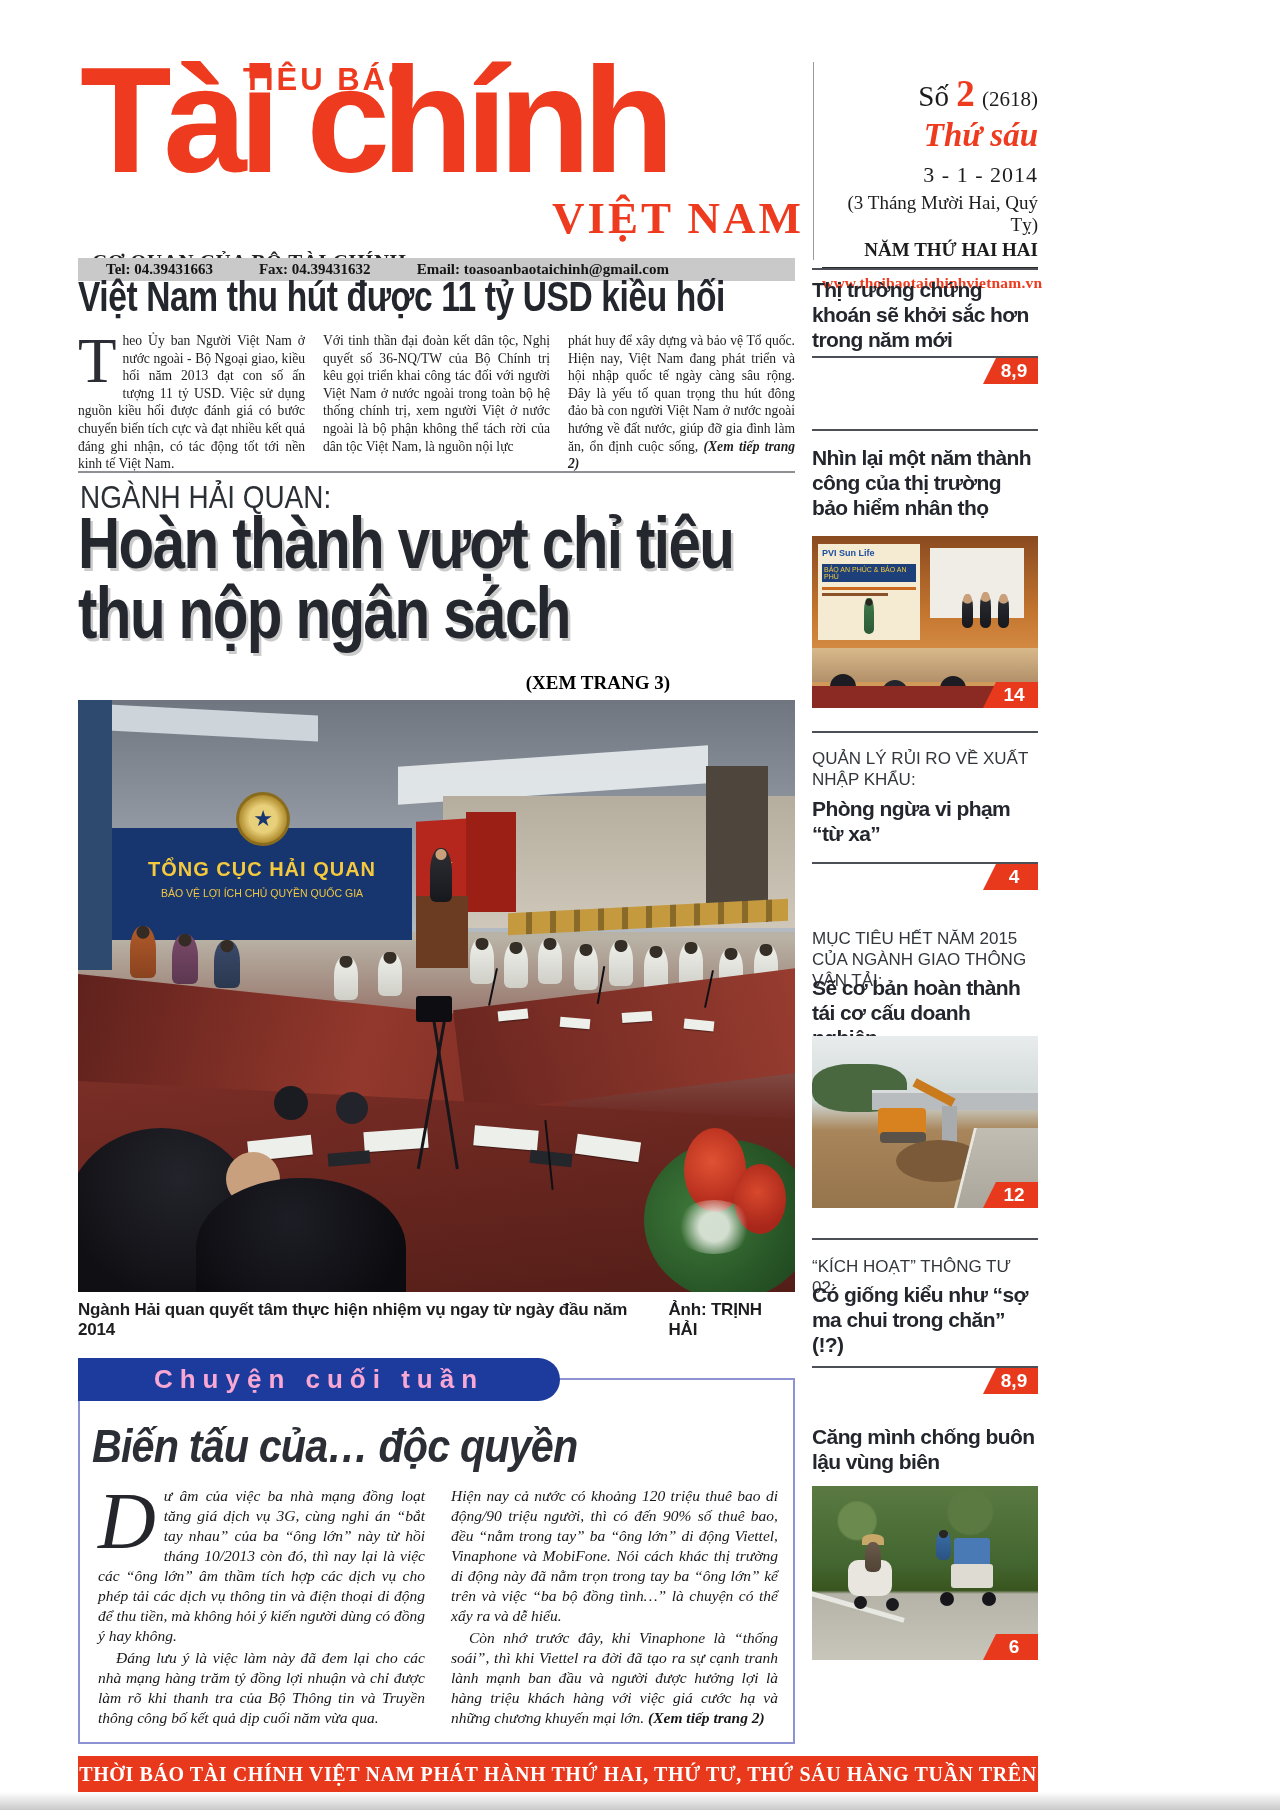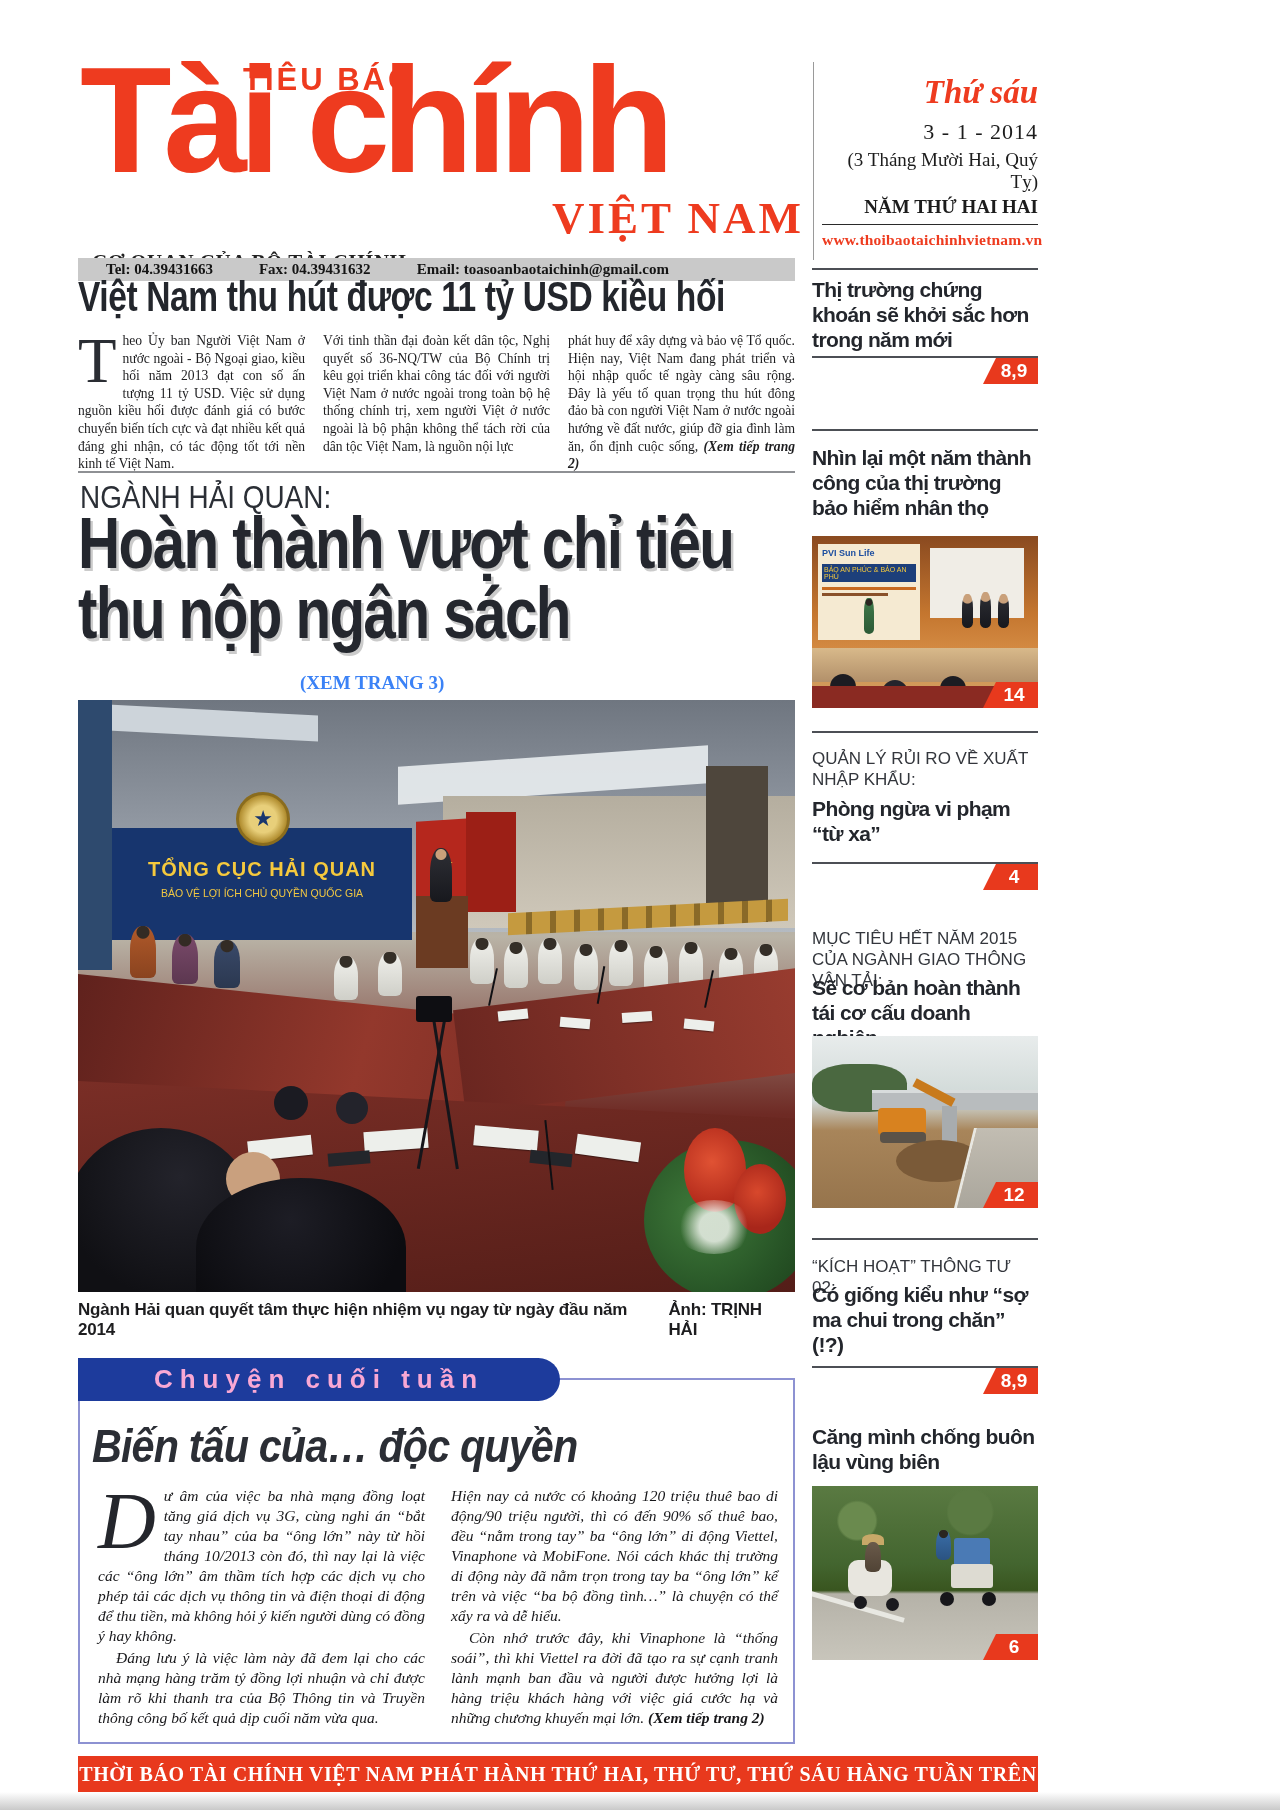--- a/index.html
+++ b/index.html
@@ -34,21 +34,21 @@
   .lead-col{width:227px;}
   .dropcap{float:left;font-family:"Liberation Serif",serif;font-size:63px;line-height:50px;padding:4px 6px 0 0;color:#2a2d33;}
   .cont{font-weight:700;font-style:italic;}
 
   .rule-main{left:78px;top:471px;width:717px;height:1.5px;background:#8e9094;}
 
   
   .kicker2{left:80px;top:480px;font-size:31px;font-weight:500;color:#2b2f36;}
   .h2a{left:78px;top:508px;font-size:73px;font-weight:900;letter-spacing:-2px;color:#24272e;line-height:70px;
        text-shadow:3px 3px 0 rgba(160,160,160,.55);}
-  .see3{left:300px;top:672px;width:370px;text-align:left;font-family:"Liberation Serif",serif;font-weight:700;font-size:19px;color:#3b82f6;}
+  .see3{left:300px;top:672px;width:370px;text-align:right;font-family:"Liberation Serif",serif;font-weight:700;font-size:19px;color:#000000;}
 
   .main-photo{left:78px;top:700px;width:717px;height:592px;background:linear-gradient(180deg,#7a828c 0%,#9aa1aa 20%,#b9b3a6 40%,#6e2a24 70%,#45201c 100%);overflow:hidden;}
   .caption-row{left:78px;top:1300px;width:717px;display:flex;justify-content:space-between;font-size:17px;font-weight:700;color:#1d1d1f;letter-spacing:-.2px;}
 
   
   .wbox{left:78px;top:1378px;width:717px;height:366px;border:2px solid #8d92d2;background:#fff;box-sizing:border-box;}
   .wpill{position:absolute;left:-2px;top:-22px;width:482px;height:43px;background:#1d3b9c;border-radius:0 22px 22px 0;
          color:#f9a8d4;font-weight:700;font-size:26px;letter-spacing:7px;text-align:center;line-height:43px;}
   .whead{position:absolute;left:12px;top:38px;font-size:47px;font-weight:900;font-style:italic;letter-spacing:-1px;color:#2b2e35;}
   .wbody{position:absolute;left:18px;top:106px;width:681px;display:flex;gap:26px;
@@ -88,20 +88,25 @@
   <div class="abs mh-logo">Tài chính</div>
   <div class="abs mh-vn">VIỆT NAM</div>
   <div class="abs mh-agency">CƠ QUAN CỦA BỘ TÀI CHÍNH</div>
   <div class="abs contact-bar">
     <span>Tel: 04.39431663</span>
     <span>Fax: 04.39431632</span>
     <span>Email: toasoanbaotaichinh@gmail.com</span>
   </div>
   <div class="abs mh-divider"></div>
   <div class="abs issue">
+    <div class="l1">
+      <span>Số</span>
+      <b>2</b>
+      <span class="par">(2618)</span>
+    </div>
     <div class="l2">Thứ sáu</div>
     <div class="l3">3 - 1 - 2014</div>
     <div class="l4">(3 Tháng Mười Hai, Quý Tỵ)</div>
     <div class="l5">NĂM THỨ HAI HAI</div>
     <div class="l6">www.thoibaotaichinhvietnam.vn</div>
   </div>
 
   <div class="abs h1">
     <span class="cond" style="transform:scaleX(.78)">Việt Nam thu hút được 11 tỷ USD kiều hối</span>
   </div>

